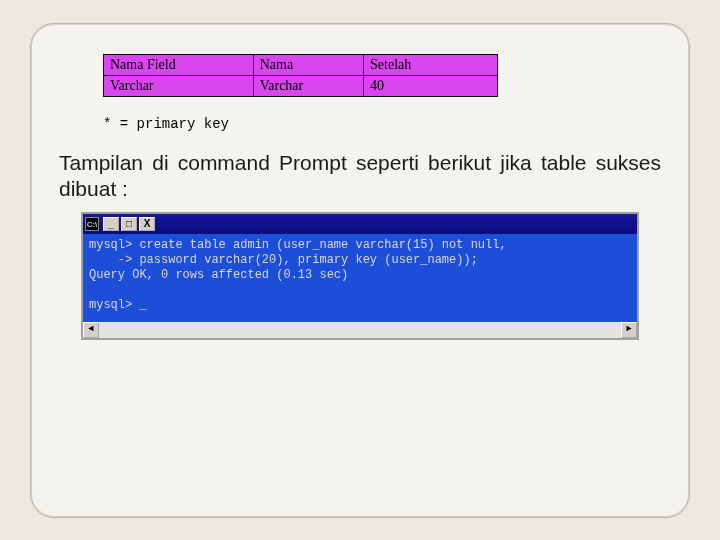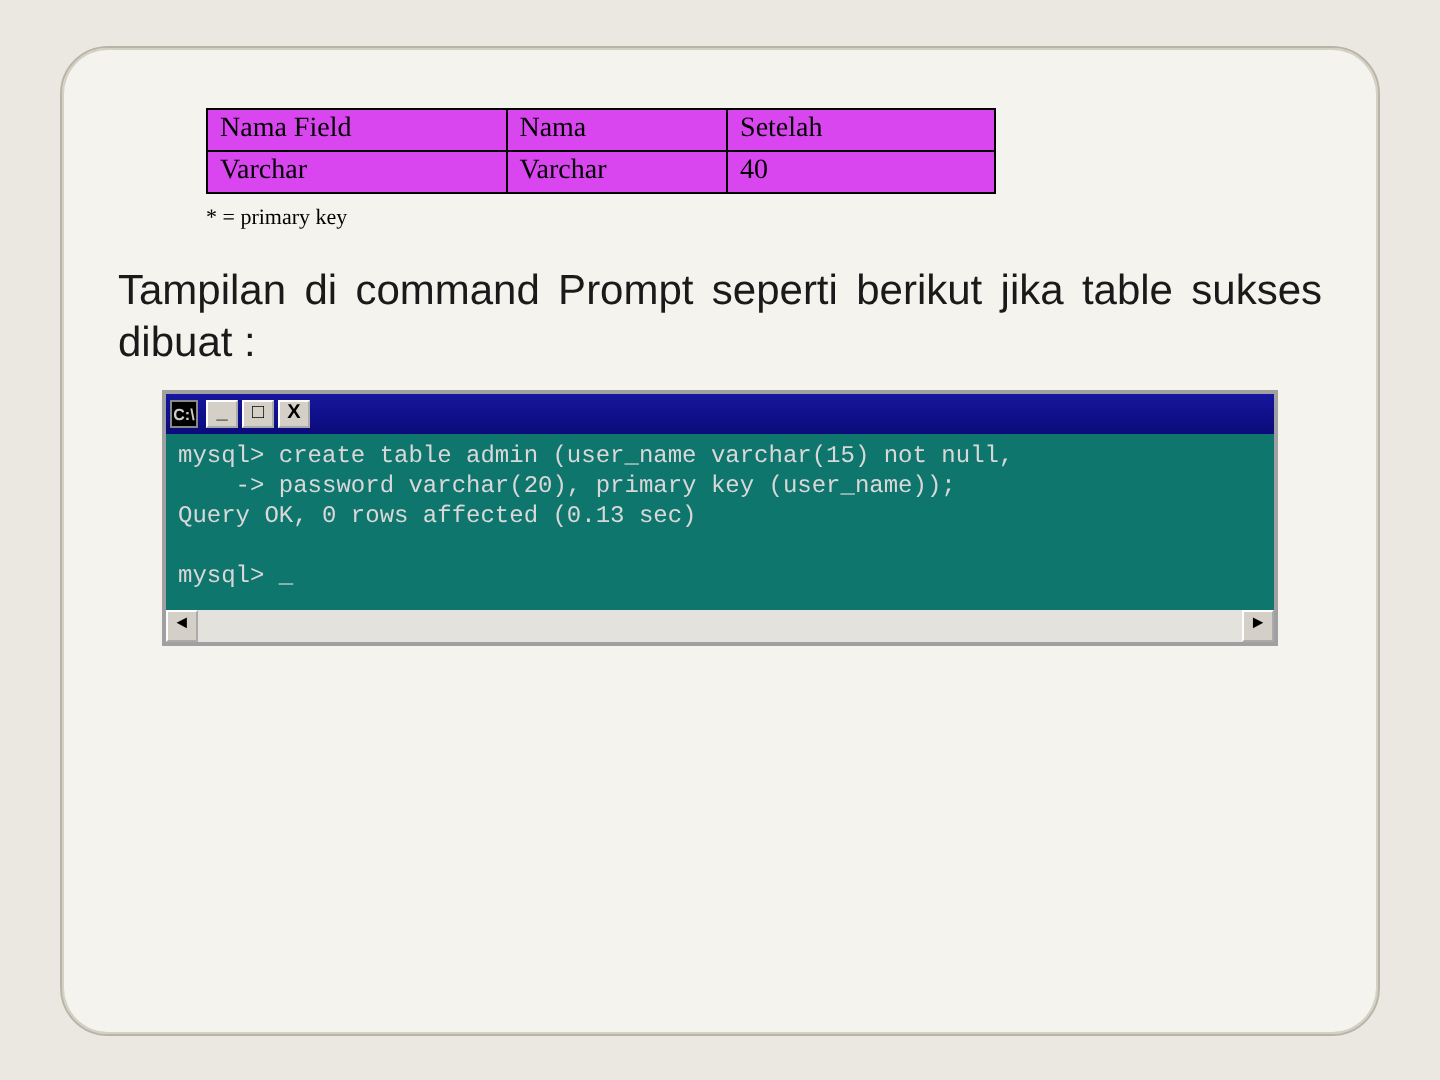--- a/index.html
+++ b/index.html
@@ -44,24 +44,24 @@
   }
   table.fields td {
     border: 1px solid #000;
     padding: 2px 6px;
     text-align: left;
   }
   table.fields col.c1 { width: 38%; }
   table.fields col.c2 { width: 28%; }
   table.fields col.c3 { width: 34%; }
   .footnote {
-    font-family: Liberation Serif, serif;
-    font-size: 11px;
+    font-family: Liberation Mono, monospace;
+    font-size: 14px;
     color: #000;
-    margin-top: 6px;
+    margin-top: 19px;
   }
   .para2 { margin-top: 18px; }
   
   .cmdwin {
     margin: 8px 22px 0 22px;
     border: 2px solid #a0a0a0;
     background: #c8c8c8;
     font-family: "Fixedsys", "Courier New", monospace;
   }
   .cmd-title {
@@ -95,21 +95,21 @@
     background: #d4d0c8;
     border: 1px outset #fff;
     font-size: 10px;
     font-family: Tahoma, sans-serif;
     text-align: center;
     line-height: 11px;
     color: #000;
     font-weight: bold;
   }
   .cmd-body {
-    background: #0f766e;
+    background: #1d4ed8;
     color: #d8d8d8;
     font-size: 12px;
     line-height: 1.25;
     padding: 4px 6px;
     white-space: pre;
     height: 88px;
     overflow: hidden;
     font-family: "Fixedsys", "Courier New", monospace;
   }
   .cmd-scroll-h {

